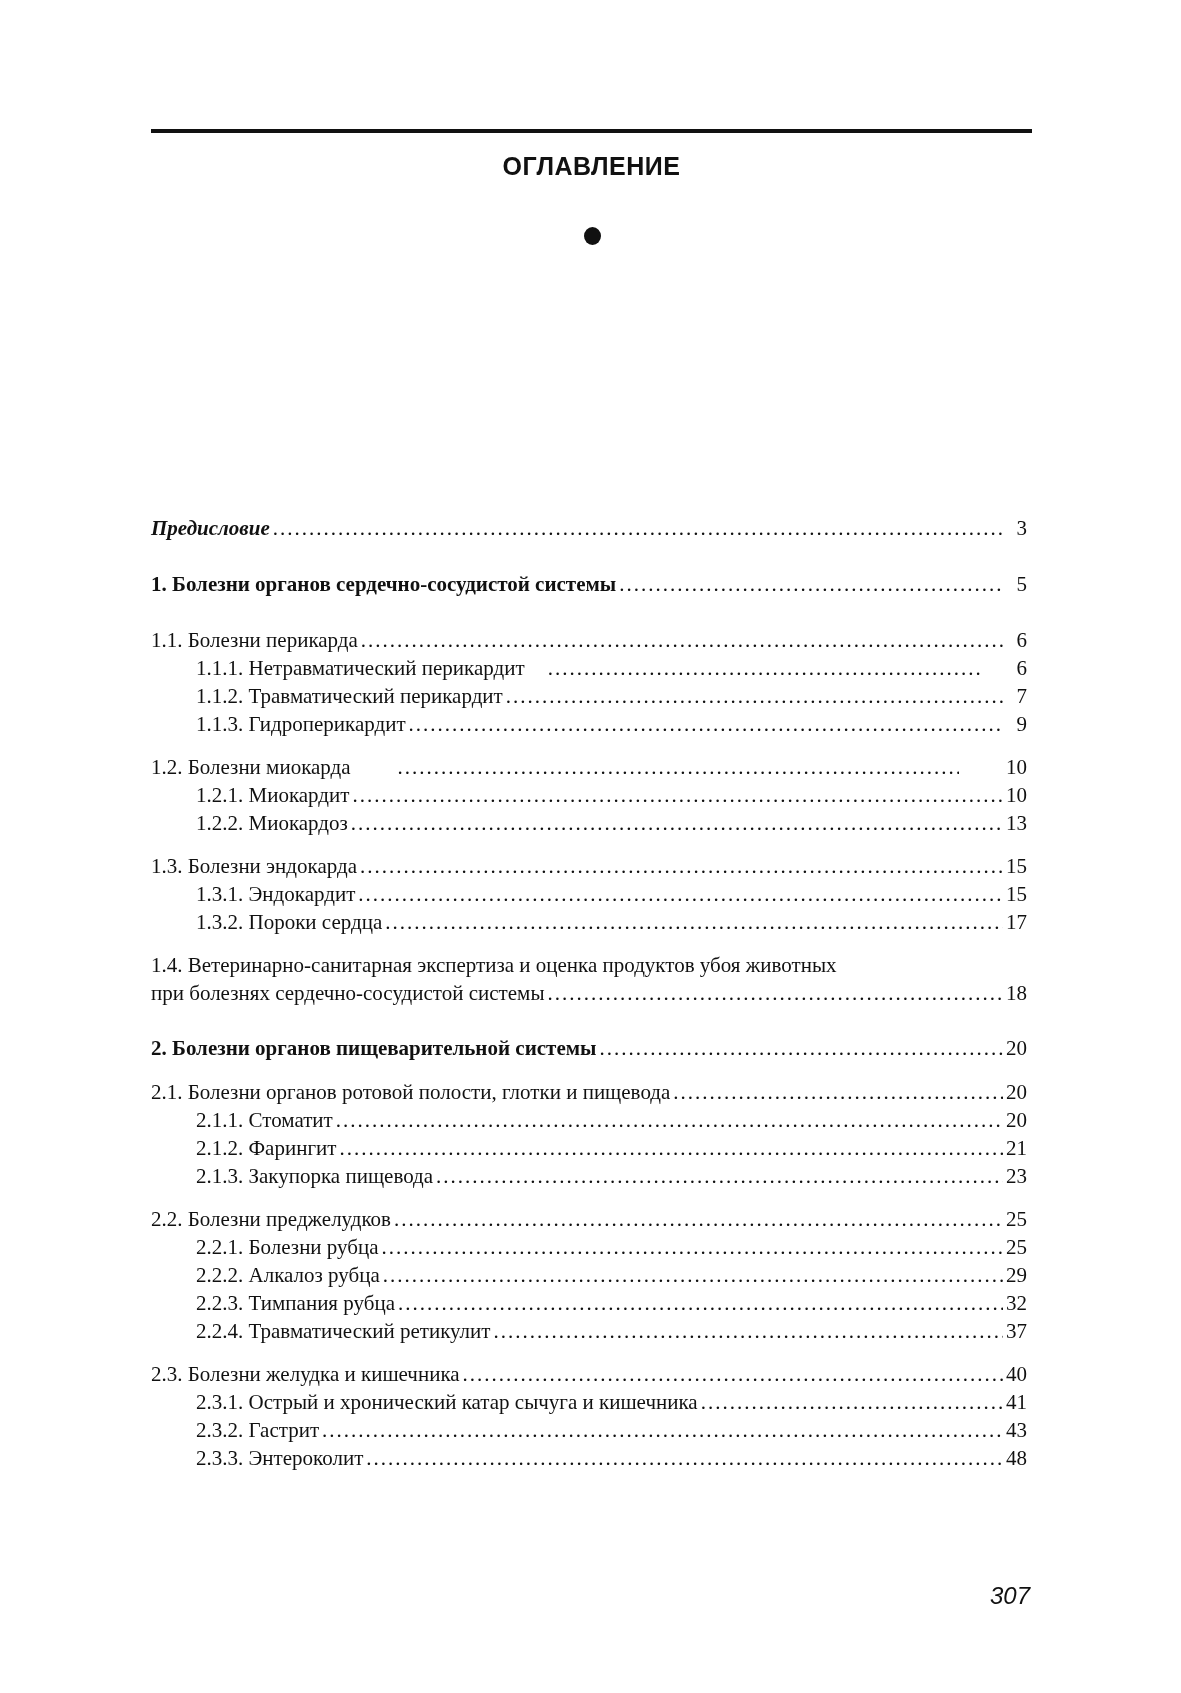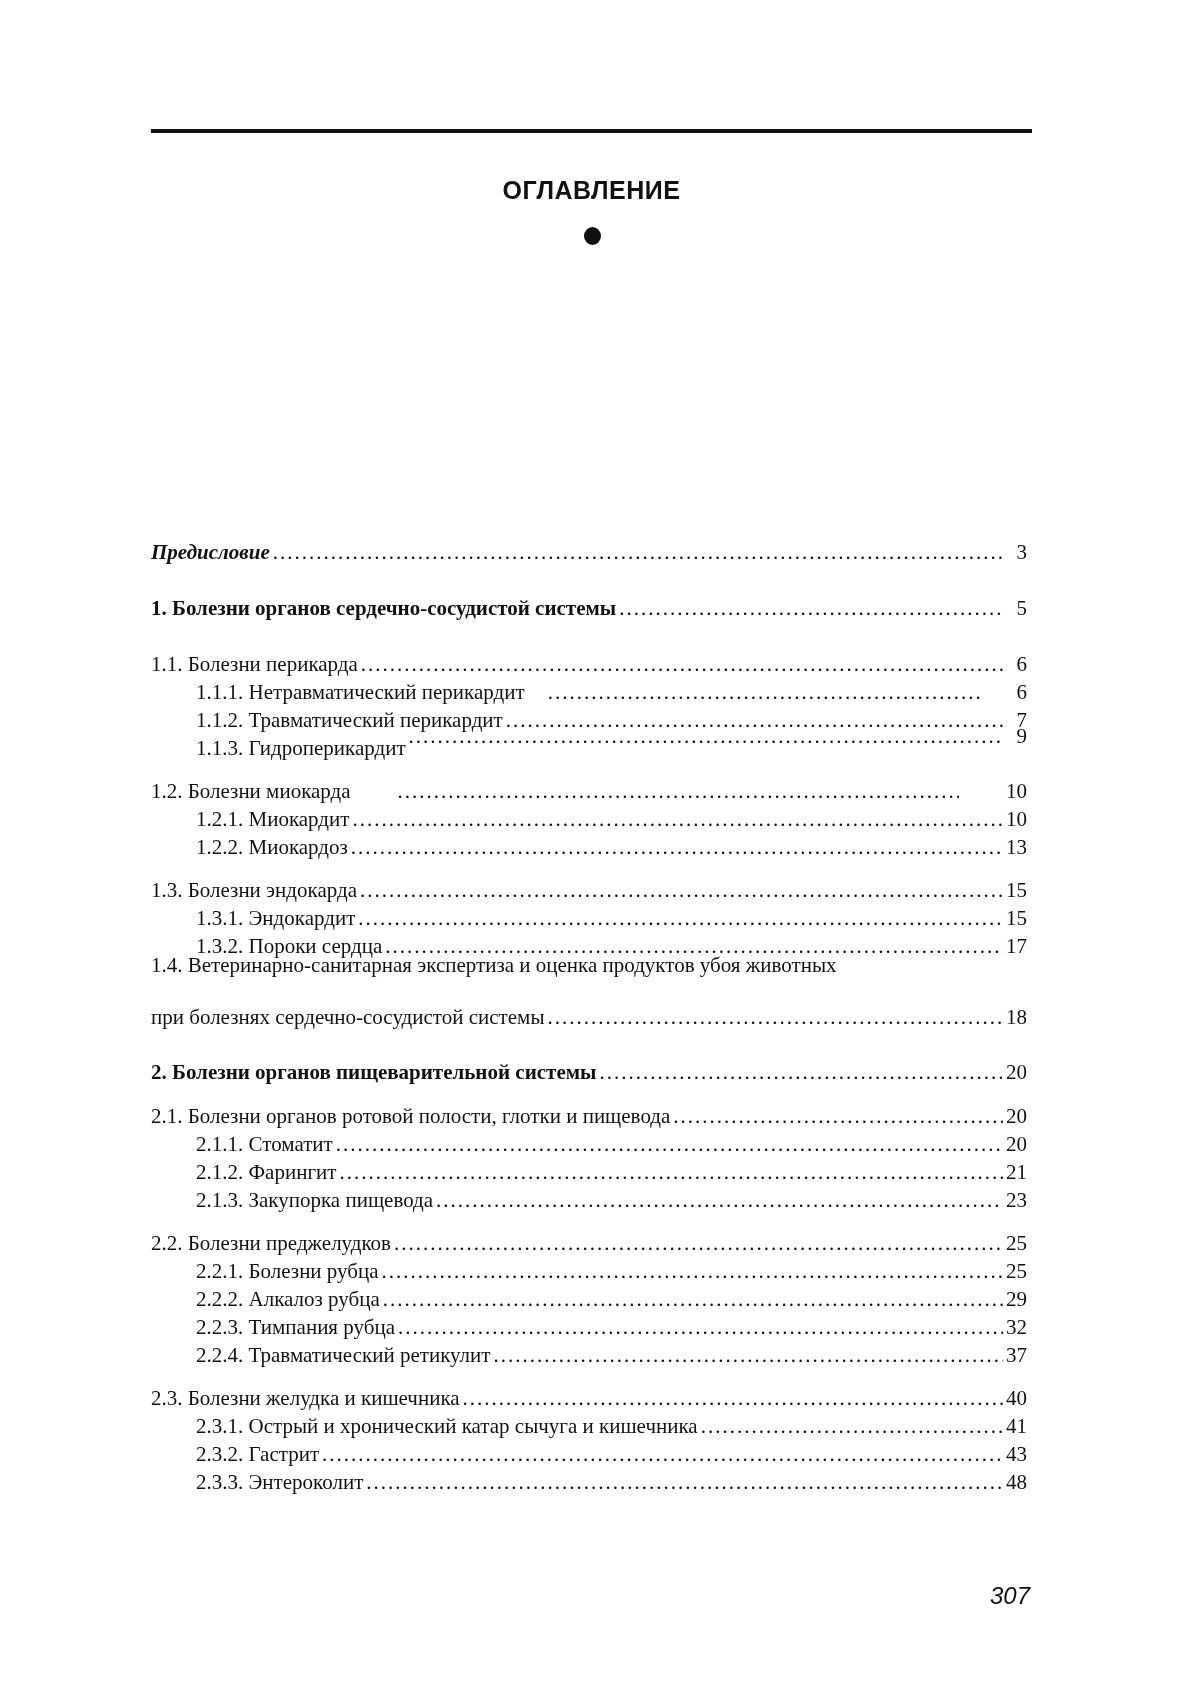--- a/index.html
+++ b/index.html
@@ -1,25 +1,25 @@
 <!DOCTYPE html>
 <html><head>
 <meta charset="utf-8">
 <style>
   html, body { margin: 0; padding: 0; background: #ffffff; }
   body { width: 1181px; height: 1693px; position: relative; overflow: hidden; color: #111; }
   .rule { position: absolute; left: 151px; top: 129px; width: 881px; height: 4px; background: #111; }
   .title { position: absolute; left: 151px; width: 881px; top: 152px; text-align: center;
-           font-family: "Liberation Sans", sans-serif; font-weight: bold; font-size: 25px; letter-spacing: 0.5px; margin-top: 24px; }
+           font-family: "Liberation Sans", sans-serif; font-weight: bold; font-size: 25px; letter-spacing: 0.5px; }
   .bullet { position: absolute; left: 584px; top: 227px; width: 17px; height: 18px; border-radius: 50%; background: #111; }
   .toc { position: absolute; left: 151px; top: 0; width: 876px; }
   .row { position: absolute; left: 0; width: 876px; display: flex; align-items: baseline;
          font-family: "Liberation Serif", serif; font-size: 21px; line-height: 26px; }
   .row.indent { left: 45px; width: 831px; }
-  .row .label { white-space: nowrap; margin-top: 24px; }
+  .row .label { white-space: nowrap; }
   .row .dots { flex: 1; overflow: hidden; white-space: nowrap; margin: 0 2px 0 3px; letter-spacing: 2px; }
   .row .dots::after { content: "........................................................................................................................................................................................................................................"; }
   .row .page { white-space: nowrap; min-width: 22px; text-align: right; }
   .row.bold .label { font-weight: bold; }
   .row.italic .label { font-style: italic; font-weight: bold; }
   .row.wrapline { display: block; }
   .folio { position: absolute; left: 990px; top: 1582px; font-family: "Liberation Sans", sans-serif;
            font-style: italic; font-size: 24px; }
 </style>
 </head>

